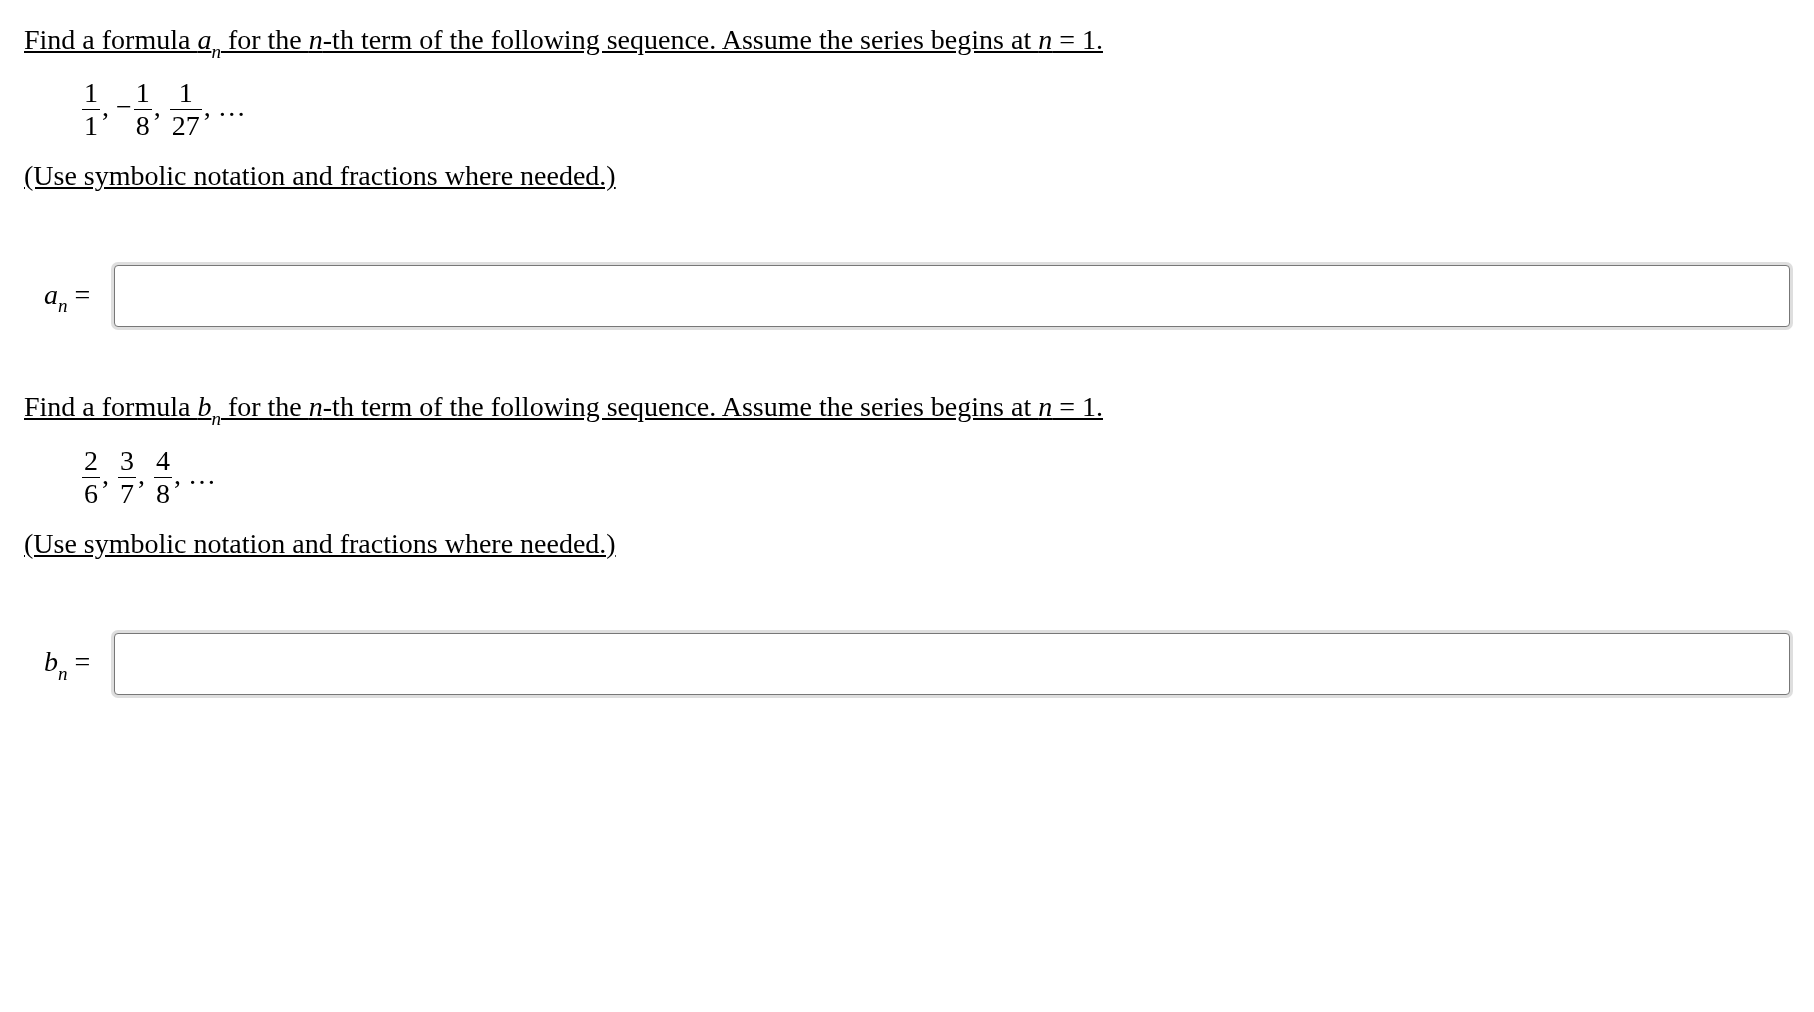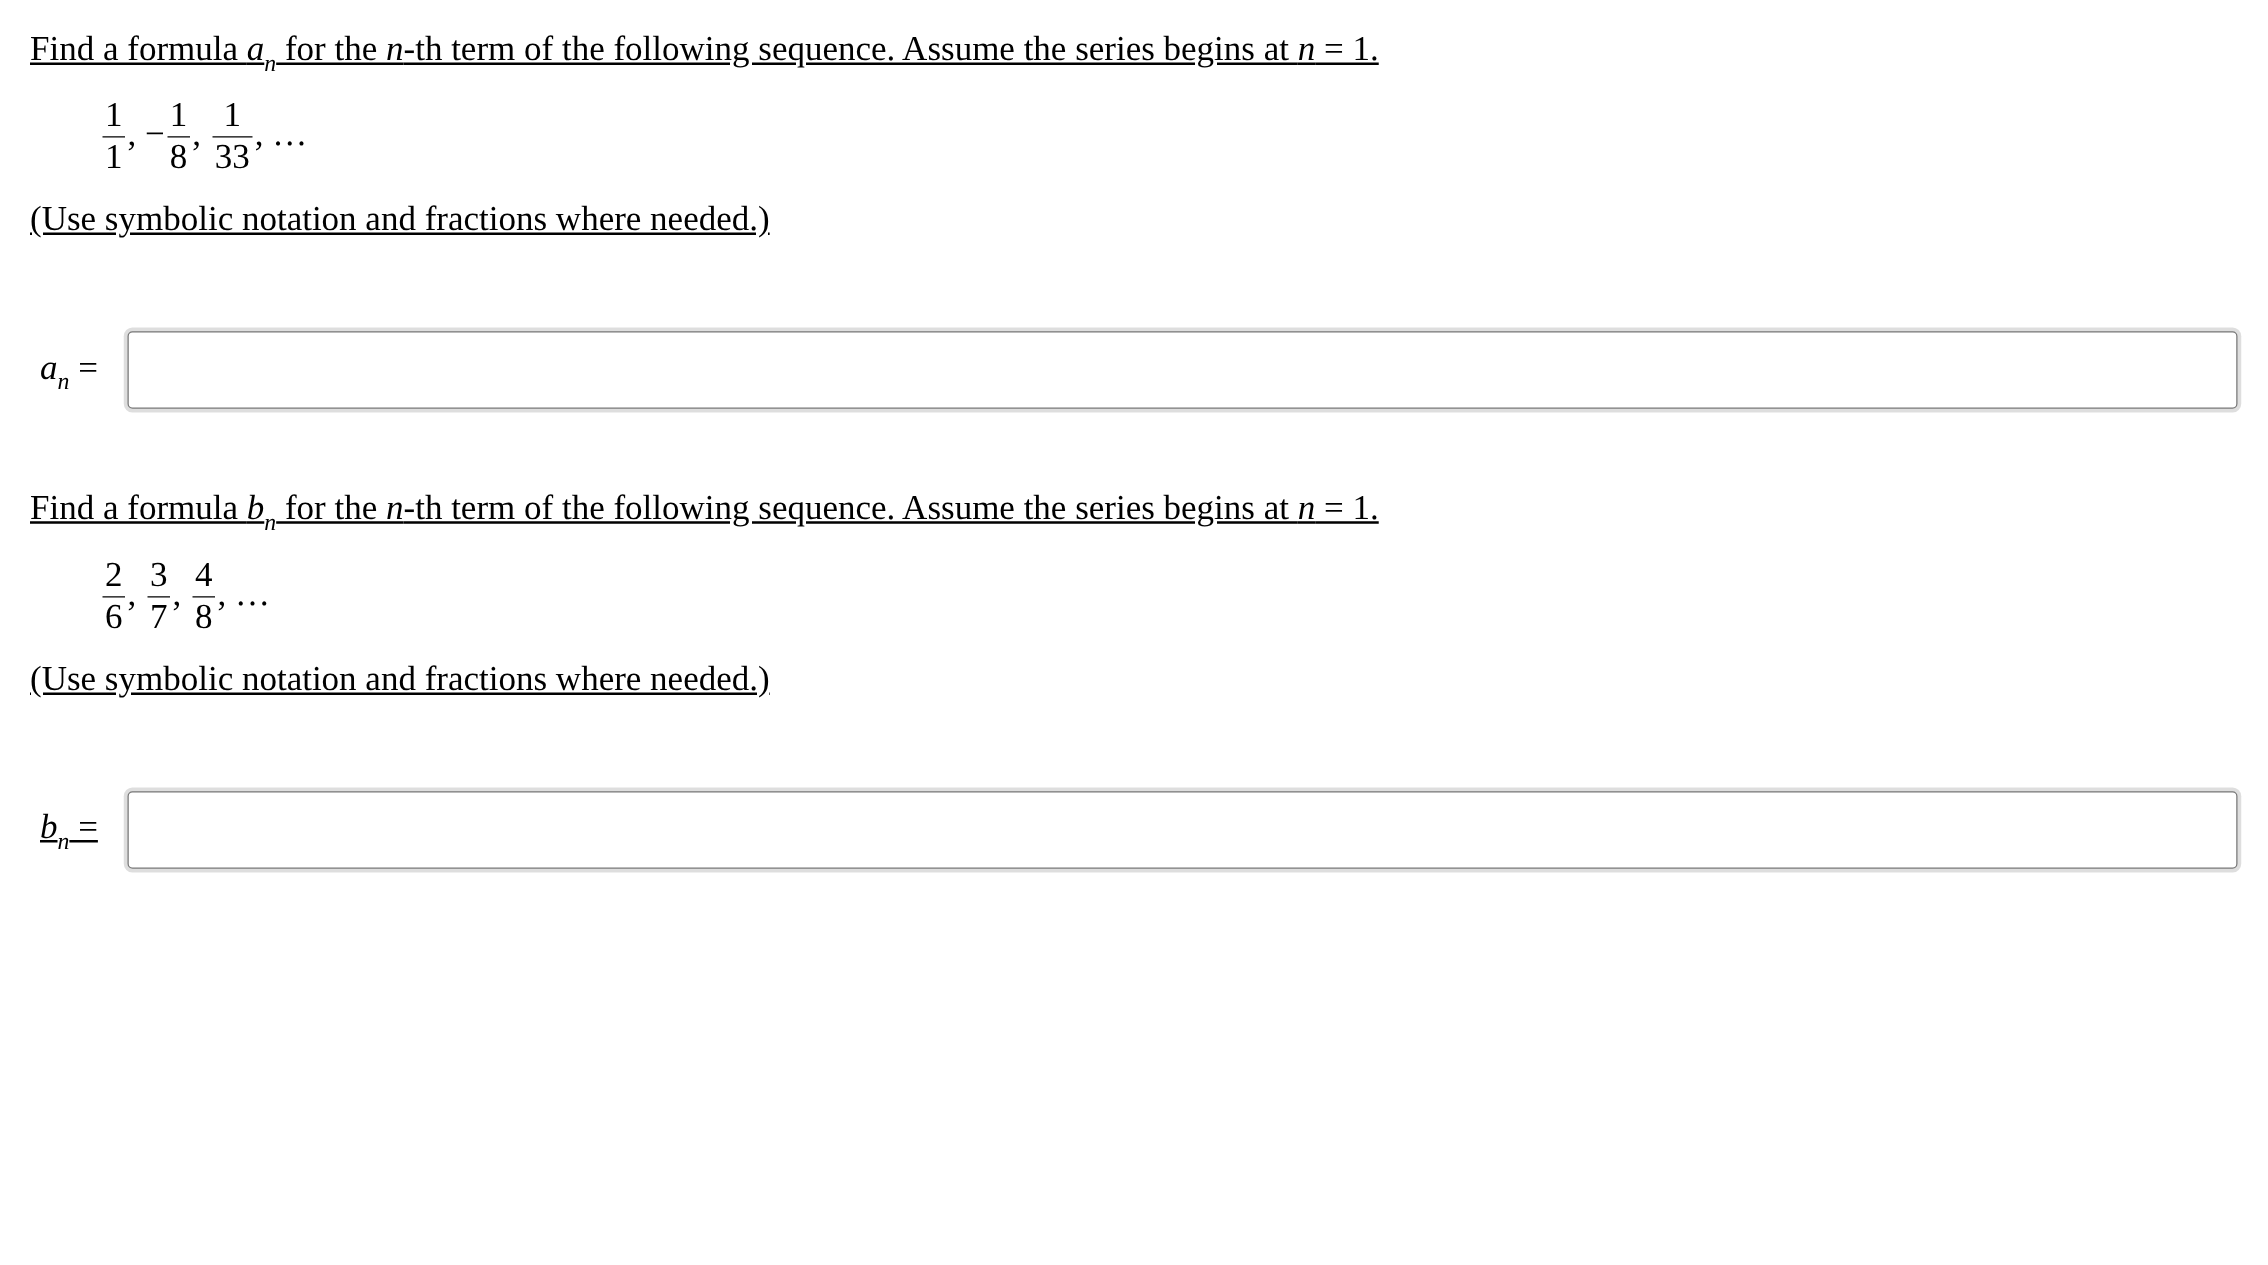--- a/index.html
+++ b/index.html
@@ -41,21 +41,21 @@
   .sub {
     font-style: italic;
     font-size: 0.68em;
     vertical-align: sub;
     position: relative;
     top: 2px;
   }
   .answer-row {
     display: flex;
     align-items: center;
-    margin: 70px 0 60px 0;
+    margin: 70px 0 60px 12px;
   }
   .answer-label {
     flex: 0 0 auto;
     margin-left: 8px;
     margin-right: 24px;
     white-space: nowrap;
   }
   .answer-input {
     flex: 1 1 auto;
     height: 52px;
@@ -78,21 +78,21 @@
 
 <div class="indent">
   <span class="frac">
     <span class="top">1</span>
     <span class="bot">1</span>
   </span><span>, </span><span>−</span><span class="frac">
     <span class="top">1</span>
     <span class="bot">8</span>
   </span><span>, </span><span class="frac">
     <span class="top">1</span>
-    <span class="bot">33</span>
+    <span class="bot">27</span>
   </span><span>, …</span>
 </div>
 
 <div class="para">(Use symbolic notation and fractions where needed.)</div>
 
 <div class="answer-row">
   <div class="answer-label">
     <span class="math-i">a</span><span class="sub">n</span><span> =</span>
   </div>
   <input type="text" class="answer-input" value="" style="">
@@ -110,18 +110,18 @@
     <span class="top">3</span>
     <span class="bot">7</span>
   </span><span>, </span><span class="frac">
     <span class="top">4</span>
     <span class="bot">8</span>
   </span><span>, …</span>
 </div>
 
 <div class="para">(Use symbolic notation and fractions where needed.)</div>
 
-<div class="answer-row" style="margin-bottom:0;text-decoration:underline;">
+<div class="answer-row" style="margin-bottom:0;">
   <div class="answer-label">
     <span class="math-i">b</span><span class="sub">n</span><span> =</span>
   </div>
   <input type="text" class="answer-input" value="" style="">
 </div>
 
 </body></html>

